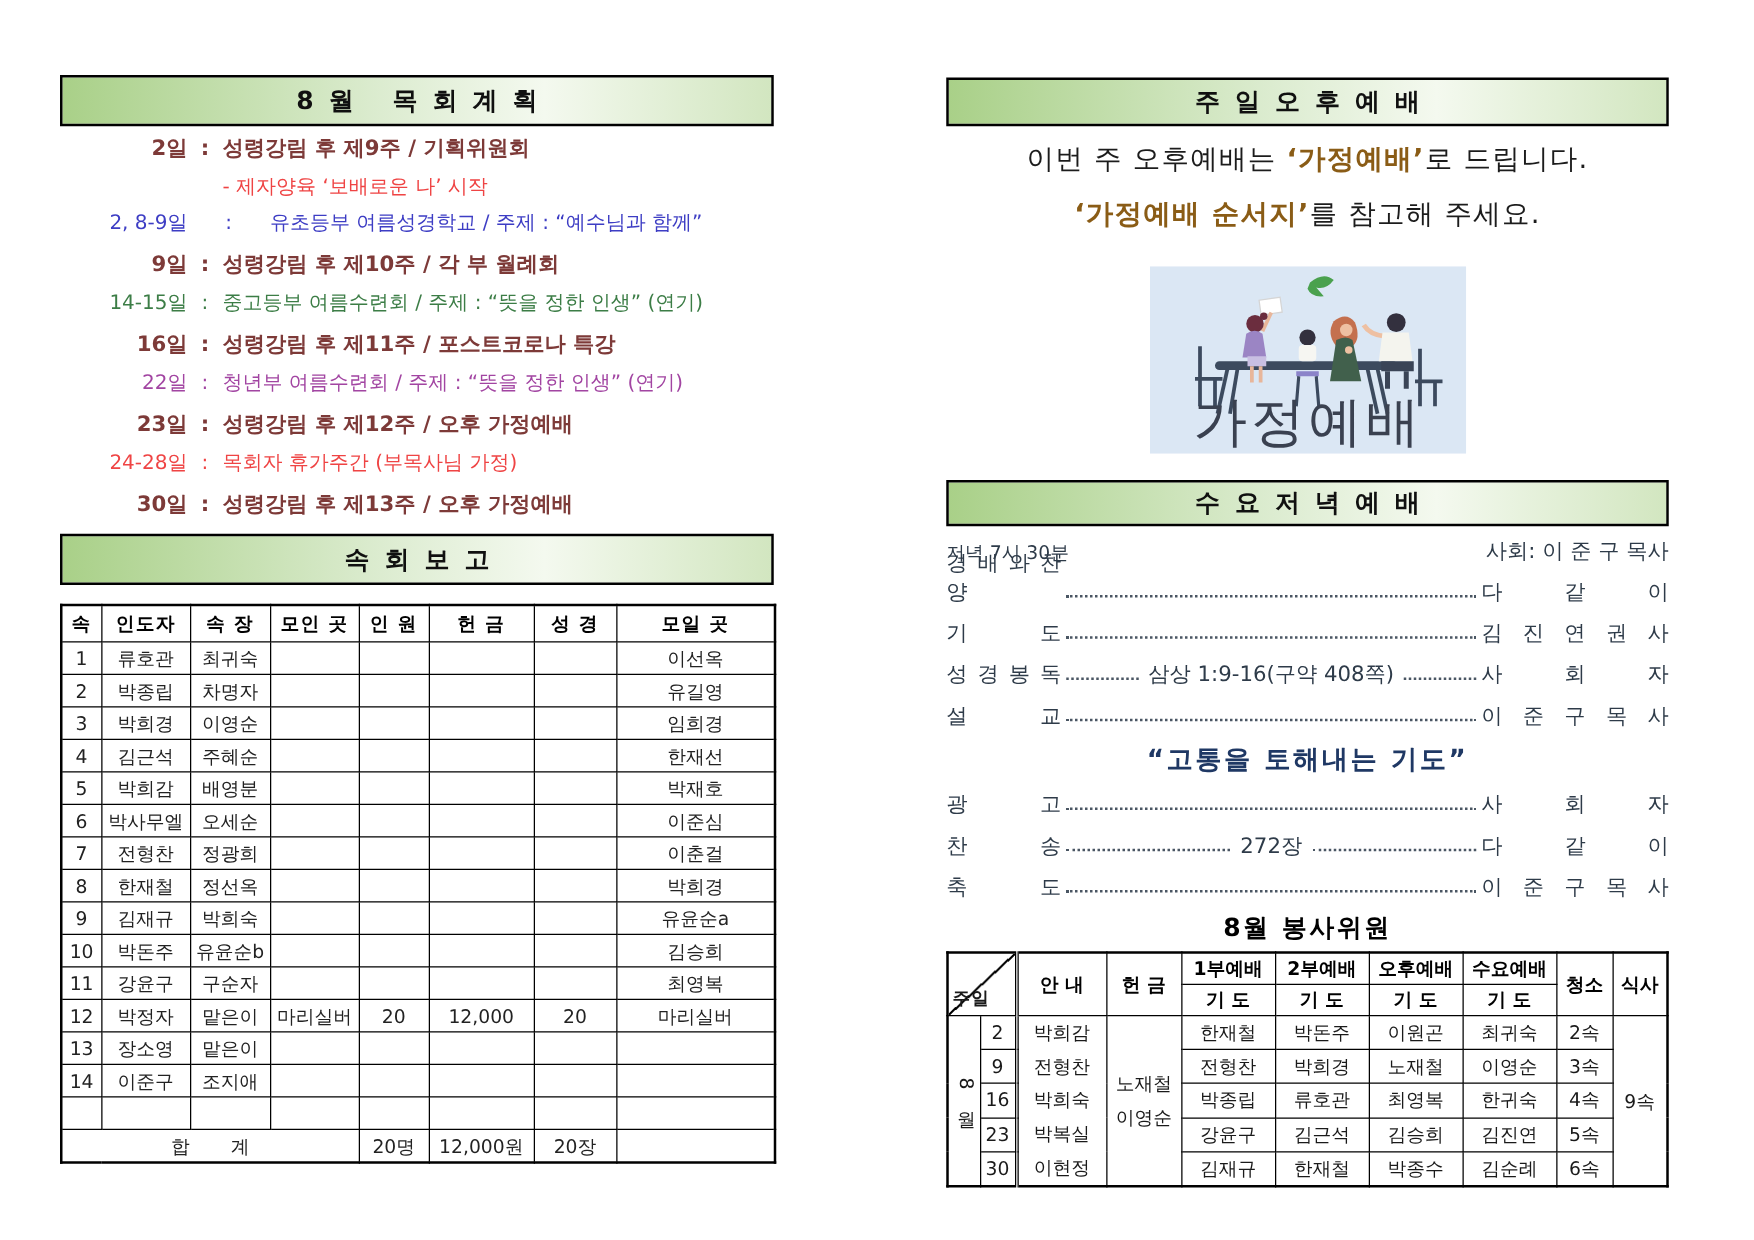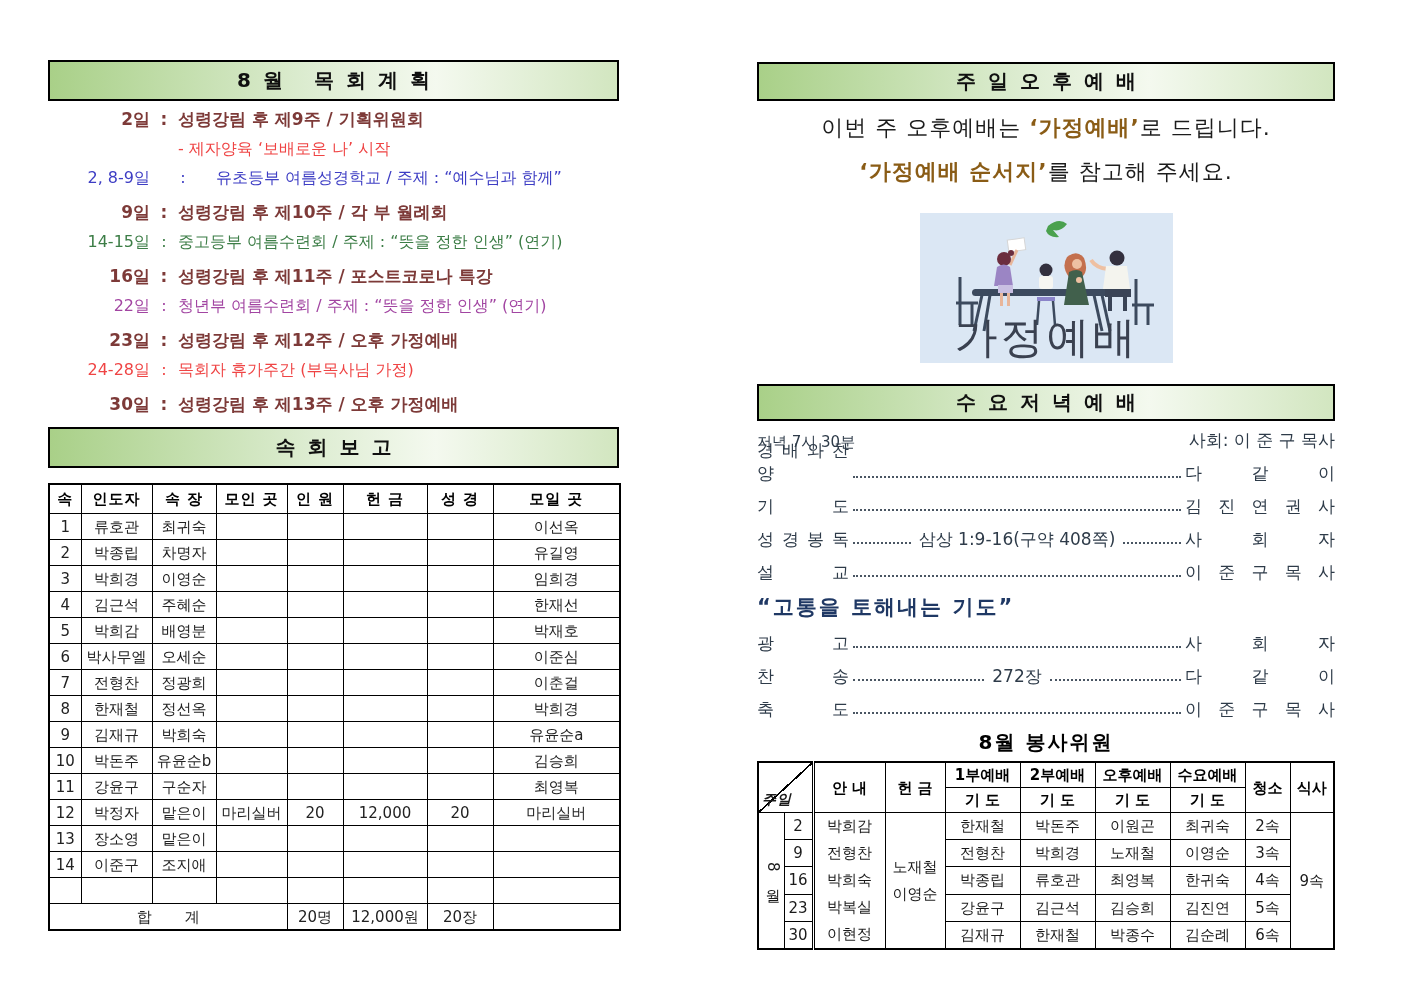--- a/index.html
+++ b/index.html
@@ -63,41 +63,41 @@
   .wtime{font-size:15px;}
   .wmod{font-size:17px;}
 
   .order-row{display:flex;align-items:flex-end;height:33px;font-size:17px;color:#2e3b49;}
   .order-label{width:92px;text-align:justify;text-align-last:justify;}
   .order-leader{flex:1;border-bottom:2px dotted #4a5663;margin:0 4px 7px 4px;height:0;}
   .order-mid{padding:0 4px;white-space:nowrap;}
   .order-value{width:150px;text-align:justify;text-align-last:justify;}
 
   .sermon-title{
-    text-align:left;font-weight:bold;font-size:21px;color:#1f3864;
+    text-align:center;font-weight:bold;font-size:21px;color:#1f3864;
     margin-top:8px;height:30px;line-height:30px;letter-spacing:2px;
   }
 
   .committee-title{
     text-align:center;font-weight:bold;font-size:20px;color:#000;
     margin-top:8px;letter-spacing:2px;
   }
 
   .committee-table{
     margin-top:5px;width:576px;border-collapse:collapse;table-layout:fixed;
     border:2px solid #000;font-size:15px;
   }
   .committee-table th,.committee-table td{
     border:1px solid #000;text-align:center;padding:0 1px;line-height:24px;
     overflow:hidden;white-space:nowrap;color:#1a1a1a;
   }
   .committee-table thead th{font-weight:bold;line-height:24px;height:24px;color:#000;}
   .committee-table td.data{height:26px;line-height:26px;}
   .corner{position:relative;padding:0;
-    background:linear-gradient(to bottom right,transparent 48.8%,#000 48.8%,#000 51.2%,transparent 51.2%);font-style:italic;}
+    background:linear-gradient(to bottom right,transparent 48.8%,#000 48.8%,#000 51.2%,transparent 51.2%);}
   .corner span{position:absolute;left:3px;bottom:1px;font-weight:bold;font-size:14px;letter-spacing:1px;}
   .dbl{border-left:3px double #000 !important;}
   .month-cell div{writing-mode:vertical-lr;margin:0 auto;letter-spacing:6px;line-height:26px;}
   .stack div{line-height:27px;}
   .vcenter{vertical-align:middle;}
 </style>
 </head>
 <body>
 
 <div class="page page-left" style="top:60px;">

